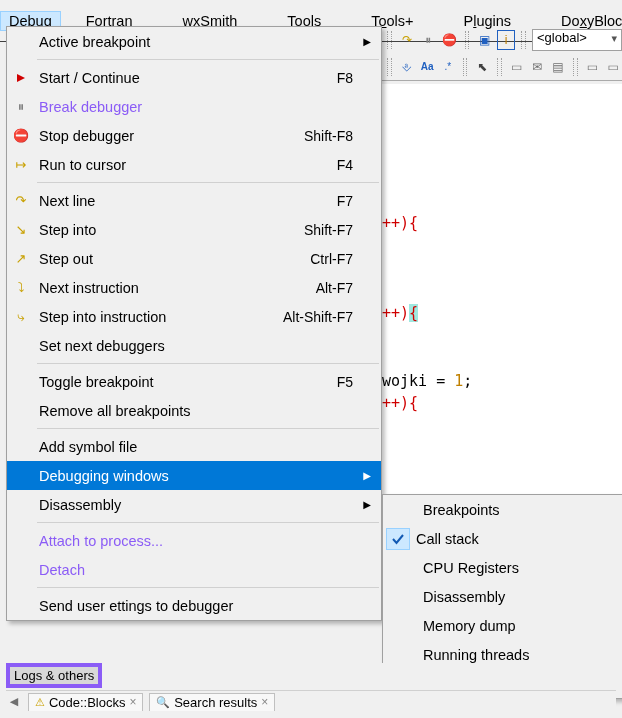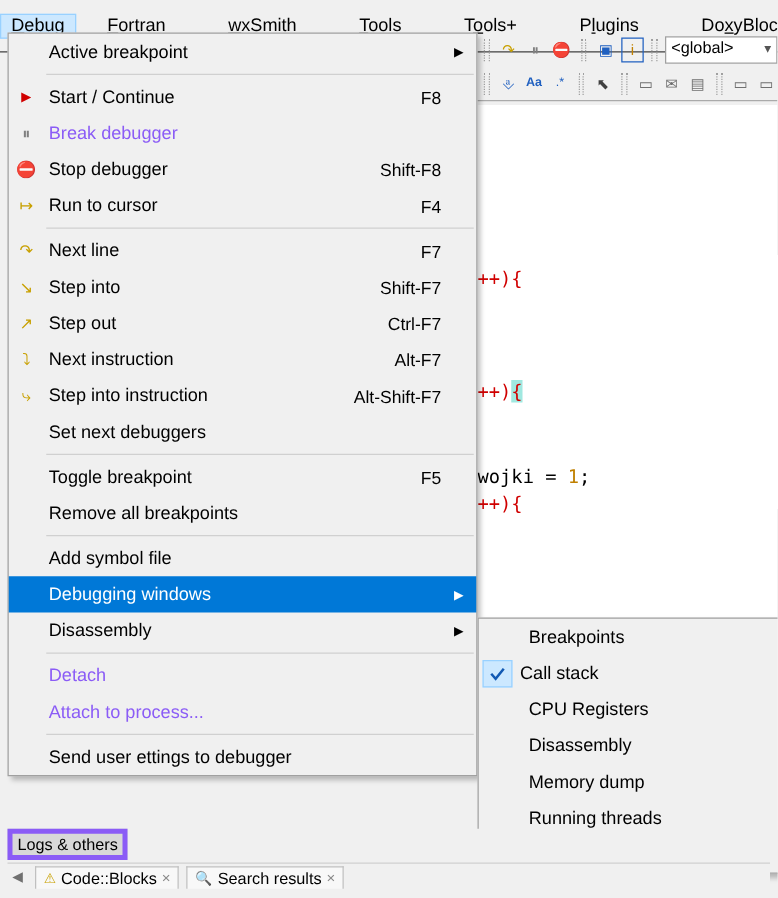--- a/index.html
+++ b/index.html
@@ -299,25 +299,25 @@
     <span class="arrow">▶</span>
   </div>
   <div class="mitem">
     <span class="icon"></span>
     <span class="label">Disassembly</span>
     <span class="arrow">▶</span>
   </div>
   <div class="msep"></div>
   <div class="mitem disabled">
     <span class="icon"></span>
+    <span class="label">Attach to process...</span>
+  </div>
+  <div class="mitem disabled">
+    <span class="icon"></span>
     <span class="label">Detach</span>
-  </div>
-  <div class="mitem disabled">
-    <span class="icon"></span>
-    <span class="label">Attach to process...</span>
   </div>
   <div class="msep"></div>
   <div class="mitem">
     <span class="icon"></span>
     <span class="label">Send user ettings to debugger</span>
   </div>
 </div>
 
 <div class="menu menu2">
   <div class="mitem">

